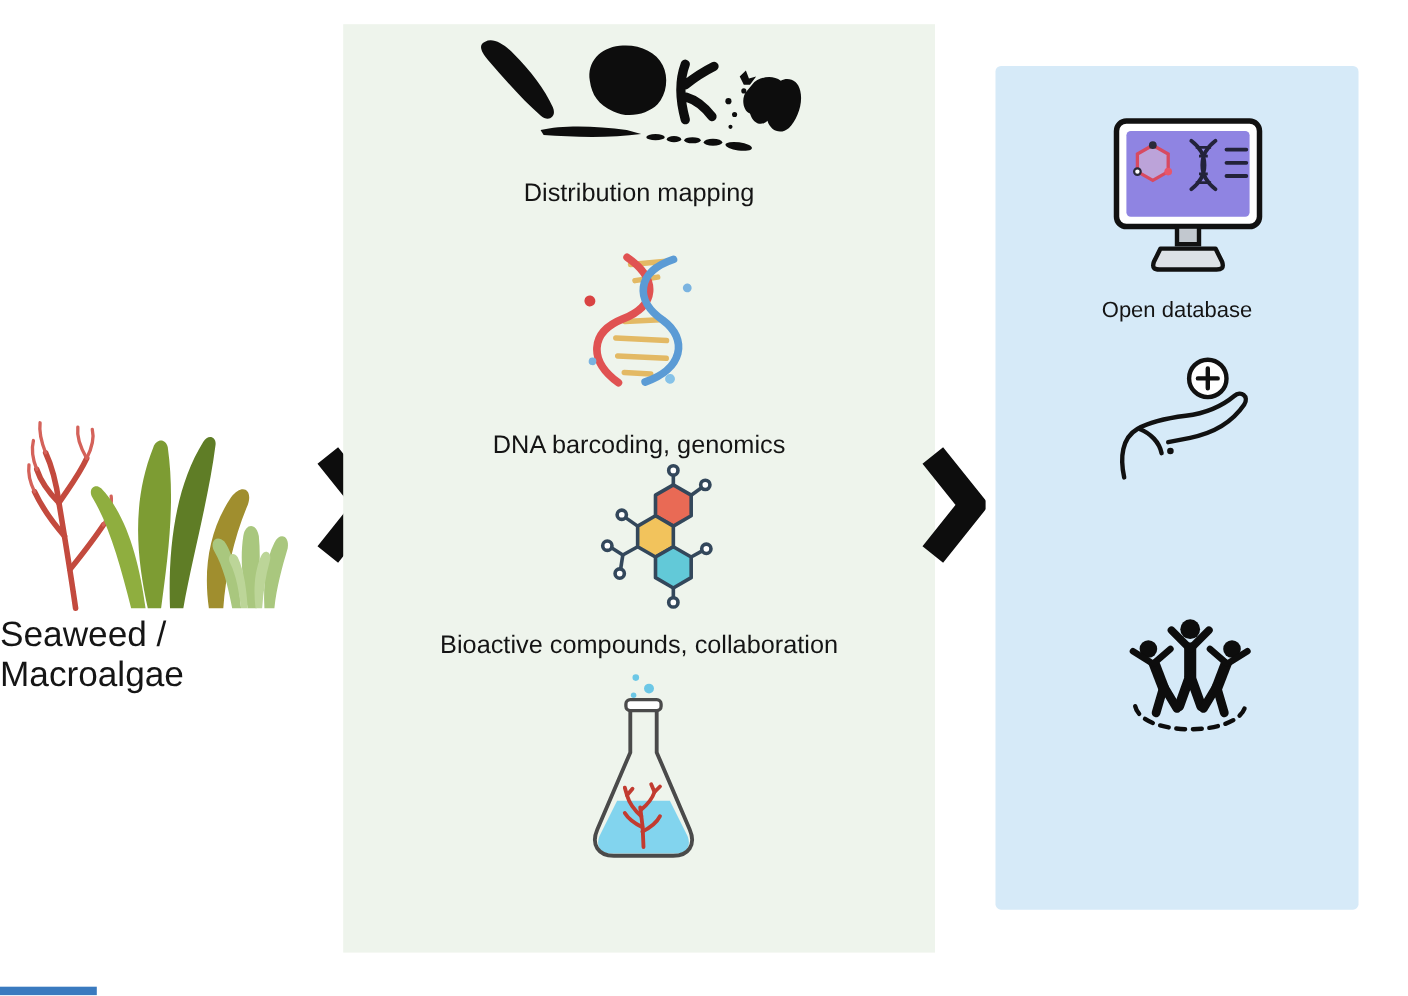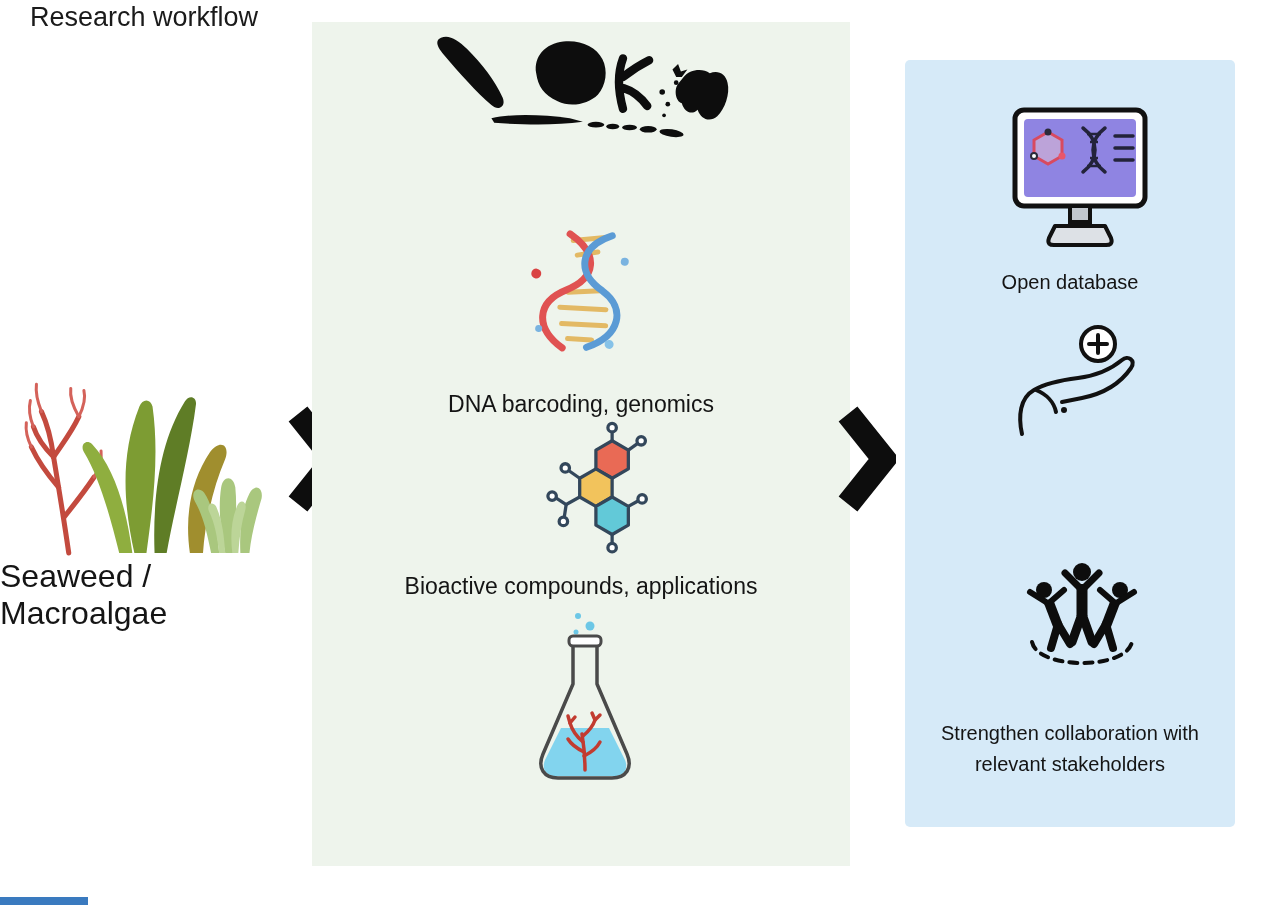--- a/index.html
+++ b/index.html
@@ -27,21 +27,20 @@
 
   .bottom-strip { position:absolute; left:0; top:897px; width:88px; height:8px; background:#3a7abf; }
 
   svg { display:block; }
 </style>
 </head>
 <body>
 
 <div class="canvas">
 
-  <div class="title">Research workflow</div>
 
   <div class="seaweed-art">
     <svg width="255" height="212" viewBox="0 0 250 210">
 
       <g stroke="#c34a3e" stroke-width="5" fill="none" stroke-linecap="round">
         <path d="M45 205 C40 170 35 140 30 110 C28 95 25 80 18 65"></path>
         <path d="M30 110 C40 95 48 85 55 70"></path>
         <path d="M35 140 C22 125 15 115 8 100"></path>
         <path d="M40 170 C52 155 60 145 70 130"></path>
         <path d="M30 110 C20 100 14 92 10 80"></path>
@@ -96,20 +95,21 @@
           <ellipse cx="257" cy="104" rx="13" ry="4" transform="rotate(8 257 104)"></ellipse>
           <circle cx="247" cy="60" r="3"></circle>
           <circle cx="253" cy="73" r="2.5"></circle>
           <circle cx="262" cy="50" r="2.5"></circle>
           <circle cx="249" cy="85" r="2"></circle>
           <path d="M258 36 L264 30 L267 38 L274 36 L268 44 L262 44 Z"></path>
           <path d="M270 44 C276 36 290 34 298 40 C306 36 315 40 317 50 C320 62 314 78 306 86 C298 93 288 89 285 79 C279 85 271 82 268 72 C261 70 259 56 265 50 Z"></path>
         </g>
       </svg>
     </div>
+    <div class="mid-label" style="top:140px;">Distribution mapping</div>
 
     <div class="abs" style="left:204px; top:206px;">
       <svg width="130" height="130" viewBox="0 0 130 130">
         <g transform="rotate(8 65 65)">
           <path d="M50 14 L84 6 M56 28 L76 22 M52 66 L84 60 M46 82 L92 78 M50 98 L94 94 M58 112 L82 110" stroke="#e3b964" stroke-width="5" stroke-linecap="round" fill="none"></path>
           <path d="M46 8 C78 24 78 48 50 64 C22 80 24 106 54 122" stroke="#e05252" stroke-width="7" fill="none" stroke-linecap="round"></path>
           <path d="M88 4 C56 20 58 46 86 60 C112 74 110 102 78 118" stroke="#5b9bd5" stroke-width="7" fill="none" stroke-linecap="round"></path>
           <circle cx="18" cy="52" r="5" fill="#d94343"></circle>
           <circle cx="104" cy="28" r="4" fill="#7ab3e0"></circle>
           <circle cx="28" cy="106" r="3.5" fill="#7ab3e0"></circle>
@@ -135,21 +135,21 @@
           <circle cx="95" cy="4" r="4.5" fill="#fff"></circle>
           <circle cx="126" cy="18" r="4.5" fill="#fff"></circle>
           <circle cx="127" cy="80" r="4.5" fill="#fff"></circle>
           <circle cx="95" cy="132" r="4.5" fill="#fff"></circle>
           <circle cx="31" cy="77" r="4.5" fill="#fff"></circle>
           <circle cx="43" cy="104" r="4.5" fill="#fff"></circle>
           <circle cx="45" cy="47" r="4.5" fill="#fff"></circle>
         </g>
       </svg>
     </div>
-    <div class="mid-label" style="top:551px;">Bioactive compounds, applications</div>
+    <div class="mid-label" style="top:551px;">Bioactive compounds, collaboration</div>
 
     <div class="abs" style="left:216px; top:586px;">
       <svg width="115" height="178" viewBox="0 0 115 178">
         <circle cx="50" cy="8" r="3" fill="#6cc7e6"></circle>
         <circle cx="62" cy="18" r="4.5" fill="#6cc7e6"></circle>
         <circle cx="48" cy="24" r="2.5" fill="#6cc7e6"></circle>
         <path d="M33 120 L81 120 L97 152 C101 162 95 168 86 168 L28 168 C19 168 13 162 17 152 Z" fill="#82d4ee"></path>
         <g stroke="#c23b30" stroke-width="3.5" fill="none" stroke-linecap="round">
           <path d="M57 162 C57 148 56 138 54 126"></path>
           <path d="M55 134 C48 128 44 122 42 115"></path>
@@ -214,19 +214,18 @@
           <path d="M31 45 L46 32 M28 44 L12 34" stroke-width="6" fill="none" stroke-linecap="round"></path>
           <path d="M40 66 L33 90 M40 66 L52 86" stroke-width="8" fill="none" stroke-linecap="round"></path>
           <circle cx="102" cy="32" r="8" stroke="none"></circle>
           <path d="M98 42 L88 68" stroke-width="10" fill="none"></path>
           <path d="M97 45 L82 32 M100 44 L116 34" stroke-width="6" fill="none" stroke-linecap="round"></path>
           <path d="M88 66 L95 90 M88 66 L76 86" stroke-width="8" fill="none" stroke-linecap="round"></path>
           <path d="M14 84 C20 112 108 112 114 84" stroke-width="4" fill="none" stroke-dasharray="8 7" stroke-linecap="round"></path>
         </g>
       </svg>
     </div>
-    <div class="right-label" style="top:658px;">Strengthen collaboration with relevant stakeholders</div>
 
   </div>
 
   <div class="bottom-strip"></div>
 
 </div>
 
 </body></html>

